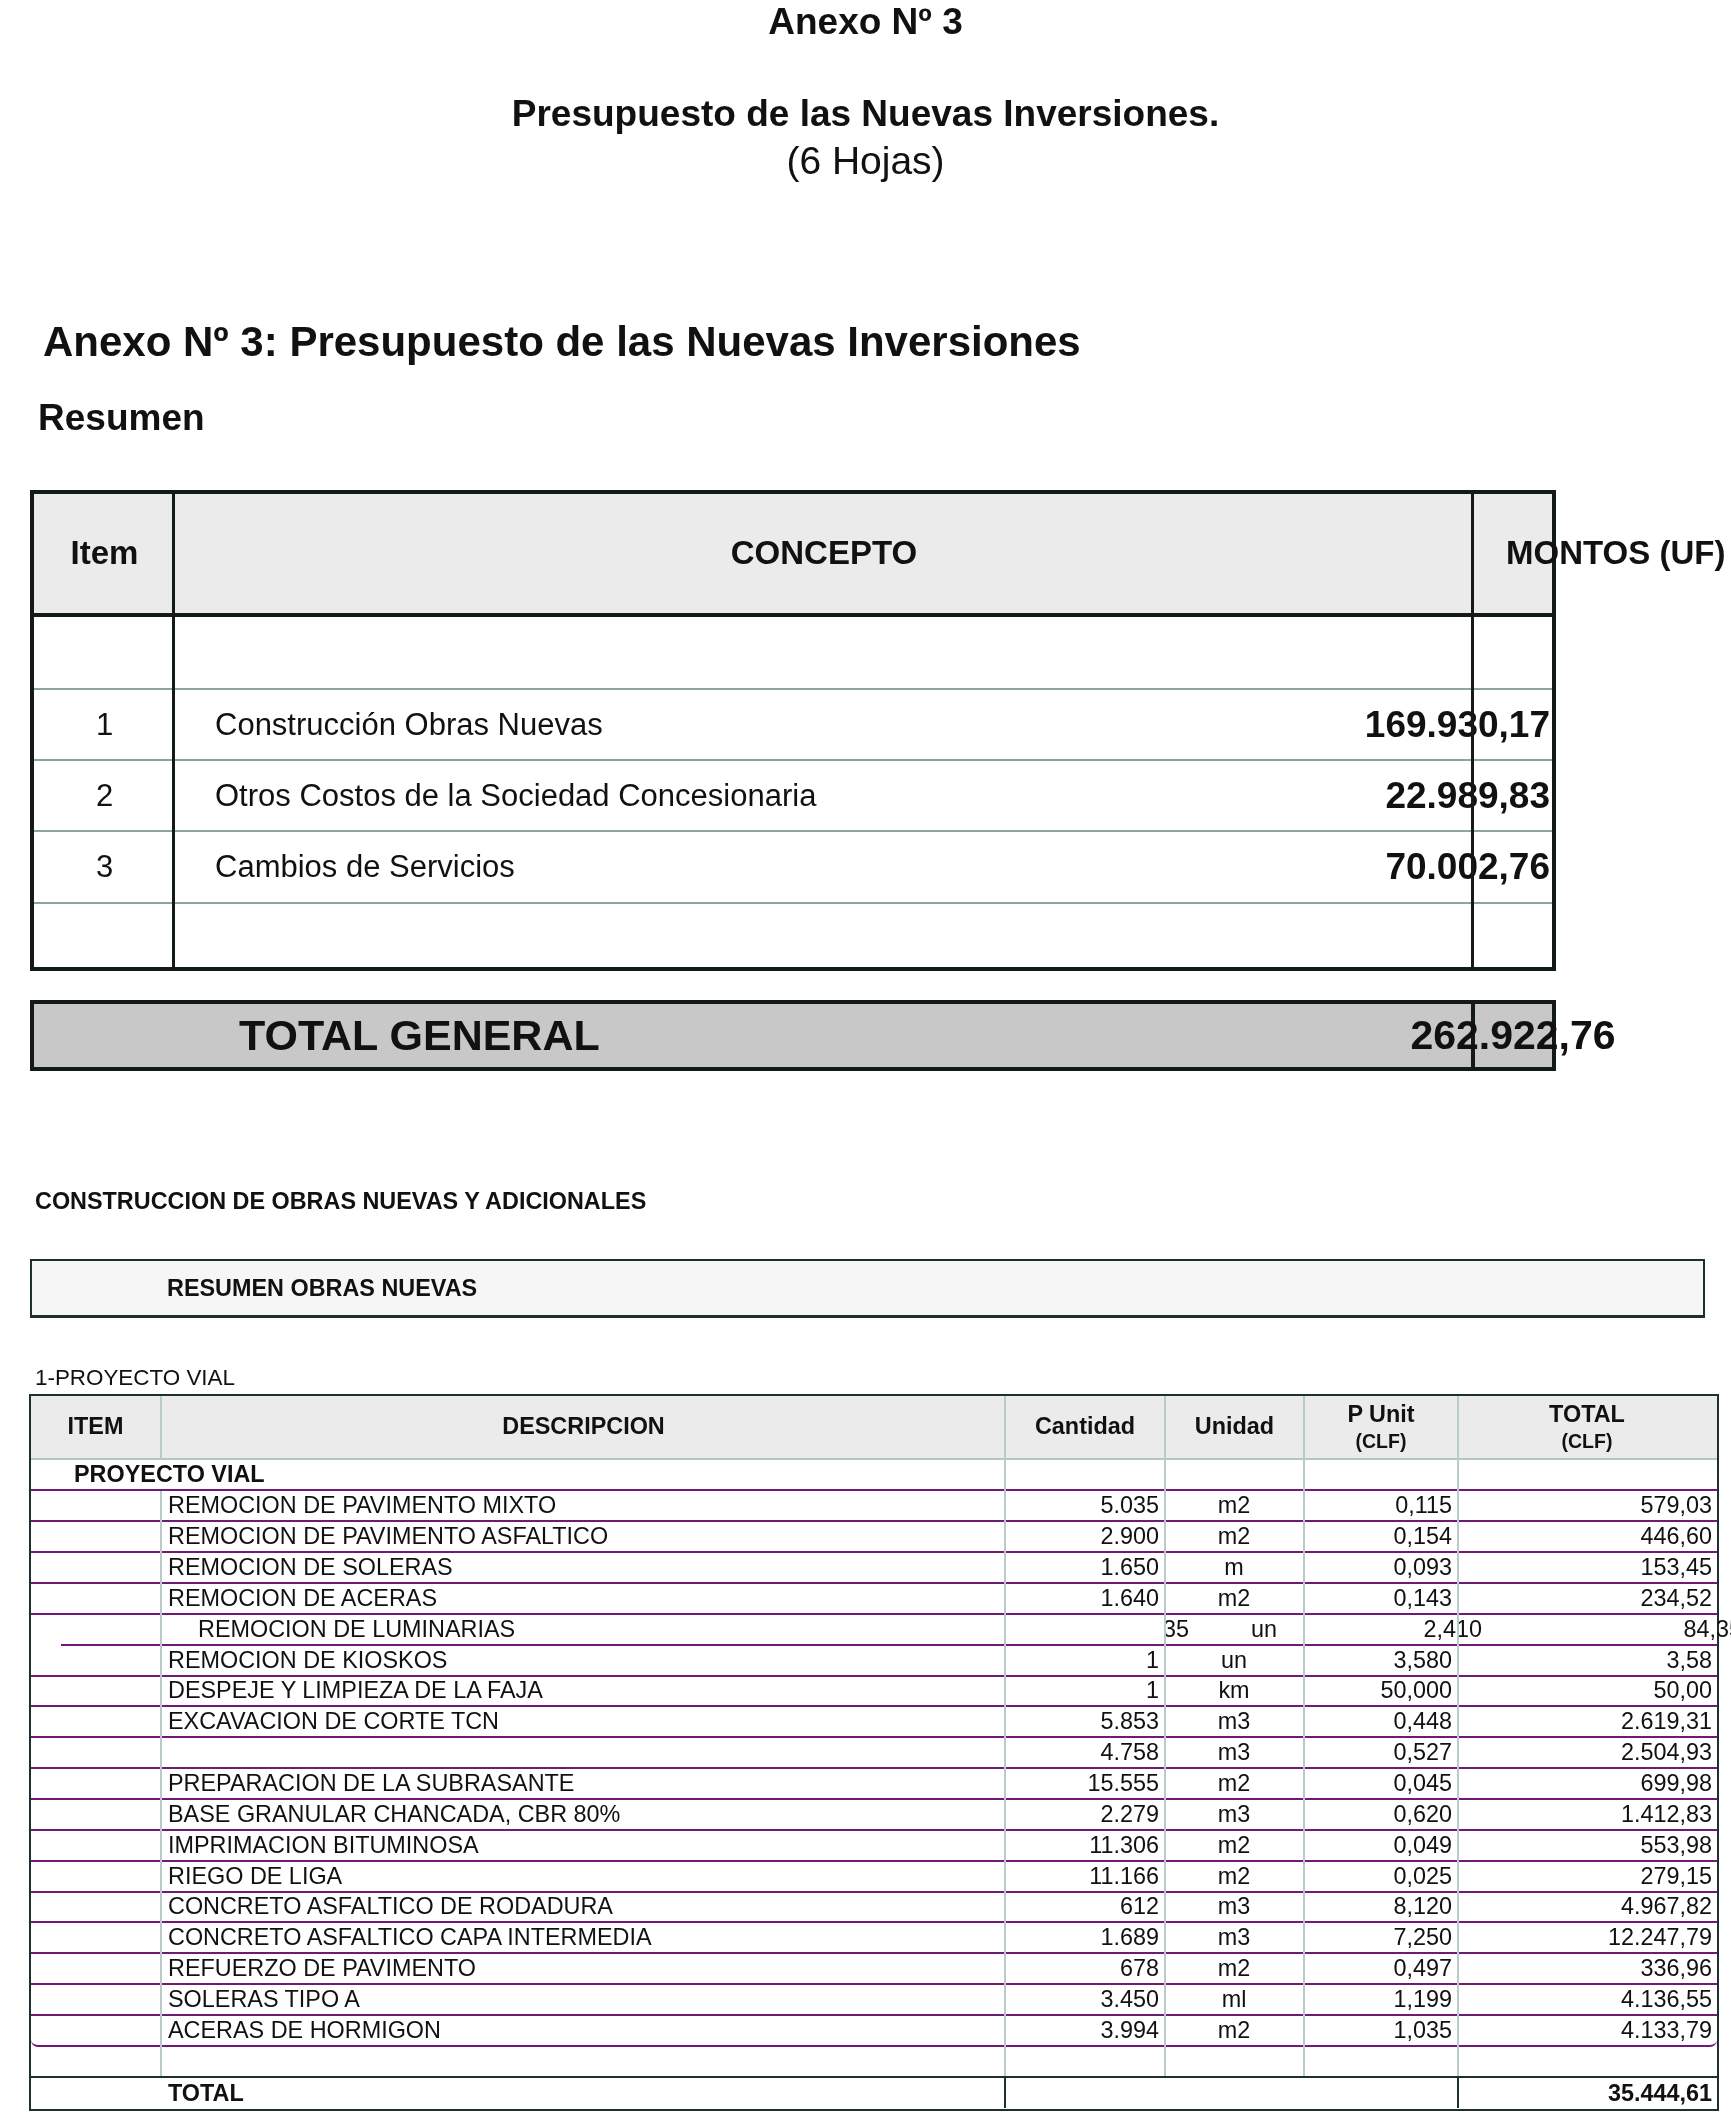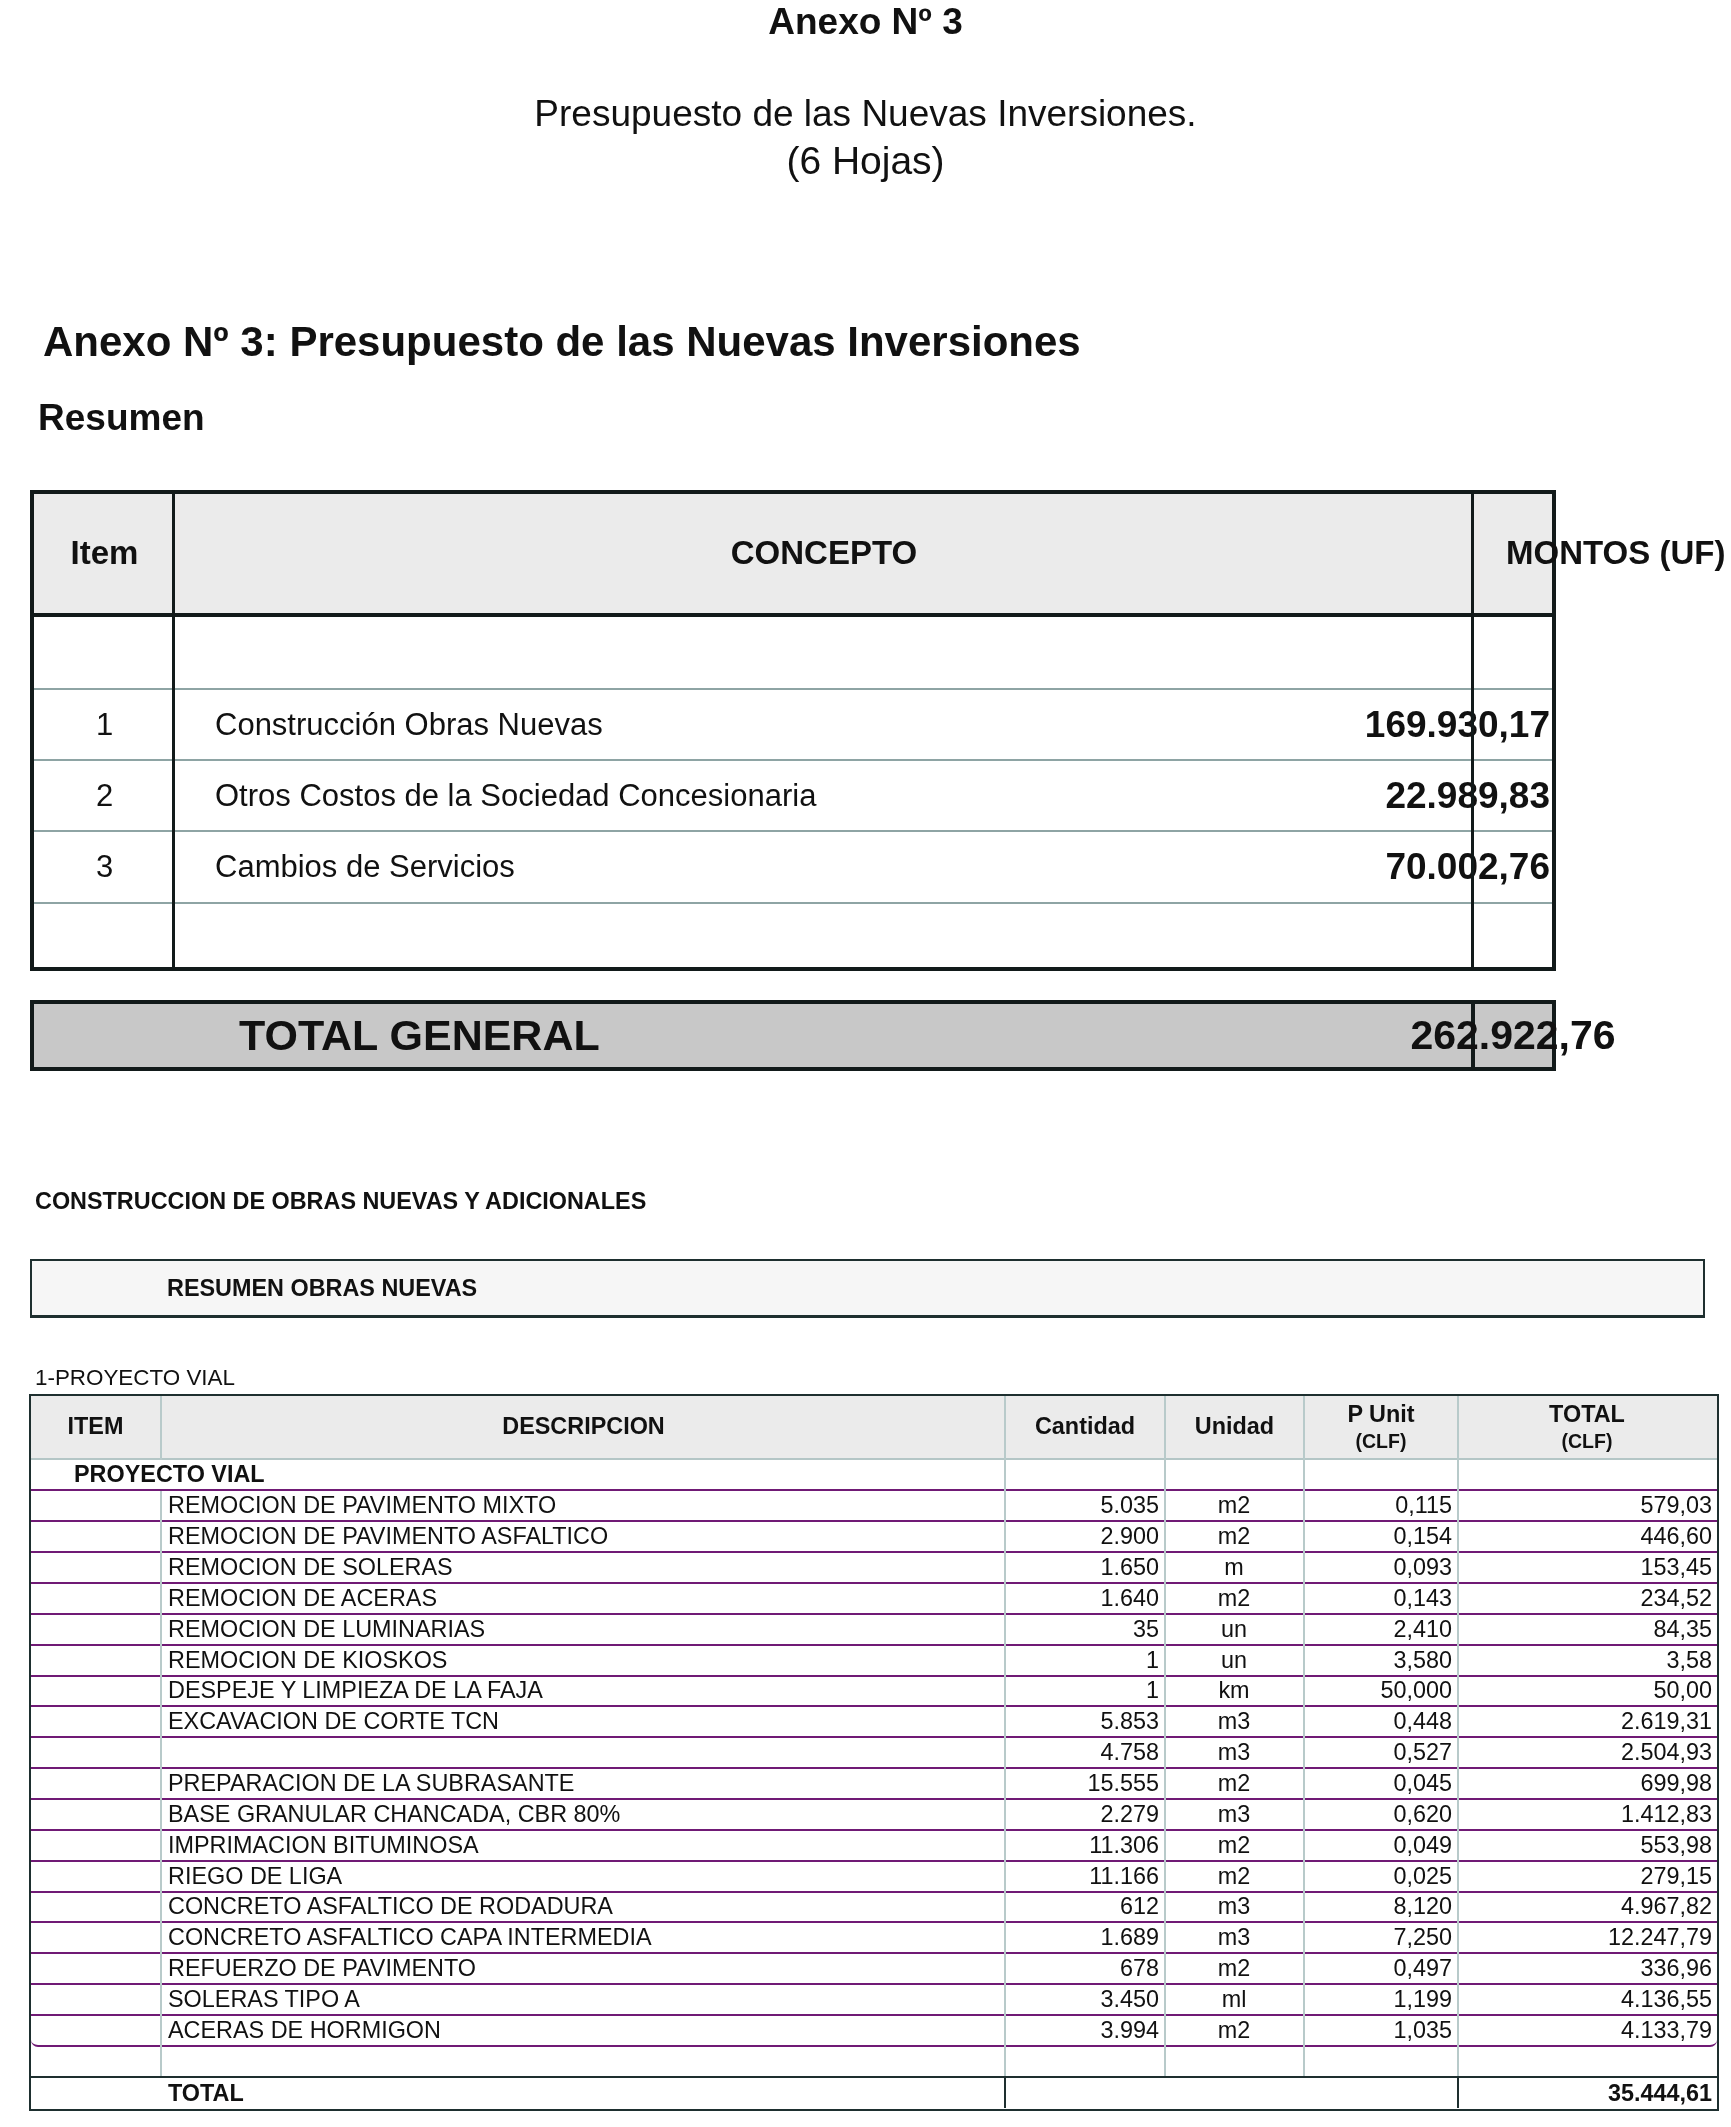--- a/index.html
+++ b/index.html
@@ -4,21 +4,21 @@
 <style>
   html, body { margin: 0; padding: 0; background: #ffffff; }
   body {
     width: 1731px; height: 2128px; position: relative; overflow: hidden;
     font-family: "Liberation Sans", sans-serif; color: #111;
   }
   .abs { position: absolute; }
   .center-text { left: 0; width: 1731px; text-align: center; }
 
   .t1 { top: 0px; font-size: 37px; font-weight: bold; line-height: 43px; }
-  .t2 { top: 92px; font-size: 37px; font-weight: normal; line-height: 43px; }
+  .t2 { top: 92px; font-size: 37px; font-weight: bold; line-height: 43px; }
   .t3 { top: 138px; font-size: 39px; font-weight: normal; line-height: 45px; }
 
   .h-annex { left: 43px; top: 314px; font-size: 42px; font-weight: bold; line-height: 55px; }
   .h-resumen { left: 38px; top: 393px; font-size: 37px; font-weight: bold; line-height: 49px; }
 
   
   .sum {
     left: 30px; top: 490px; width: 1526px; height: 481px;
     border: 4.9px solid #121a1a; box-sizing: border-box;
   }
@@ -210,21 +210,21 @@
         <div class="dc pu">0,093</div>
         <div class="dc tot">153,45</div>
       </div>
       <div class="drow" style="top: 188px;">
         <div class="dc desc">REMOCION DE ACERAS</div>
         <div class="dc qty">1.640</div>
         <div class="dc unit">m2</div>
         <div class="dc pu">0,143</div>
         <div class="dc tot">234,52</div>
       </div>
-      <div class="drow" style="top: 219px;">
+      <div class="drow" style="top: 219px; margin-left: 30px;">
         <div class="dc desc">REMOCION DE LUMINARIAS</div>
         <div class="dc qty">35</div>
         <div class="dc unit">un</div>
         <div class="dc pu">2,410</div>
         <div class="dc tot">84,35</div>
       </div>
       <div class="drow" style="top: 250px;">
         <div class="dc desc">REMOCION DE KIOSKOS</div>
         <div class="dc qty">1</div>
         <div class="dc unit">un</div>

